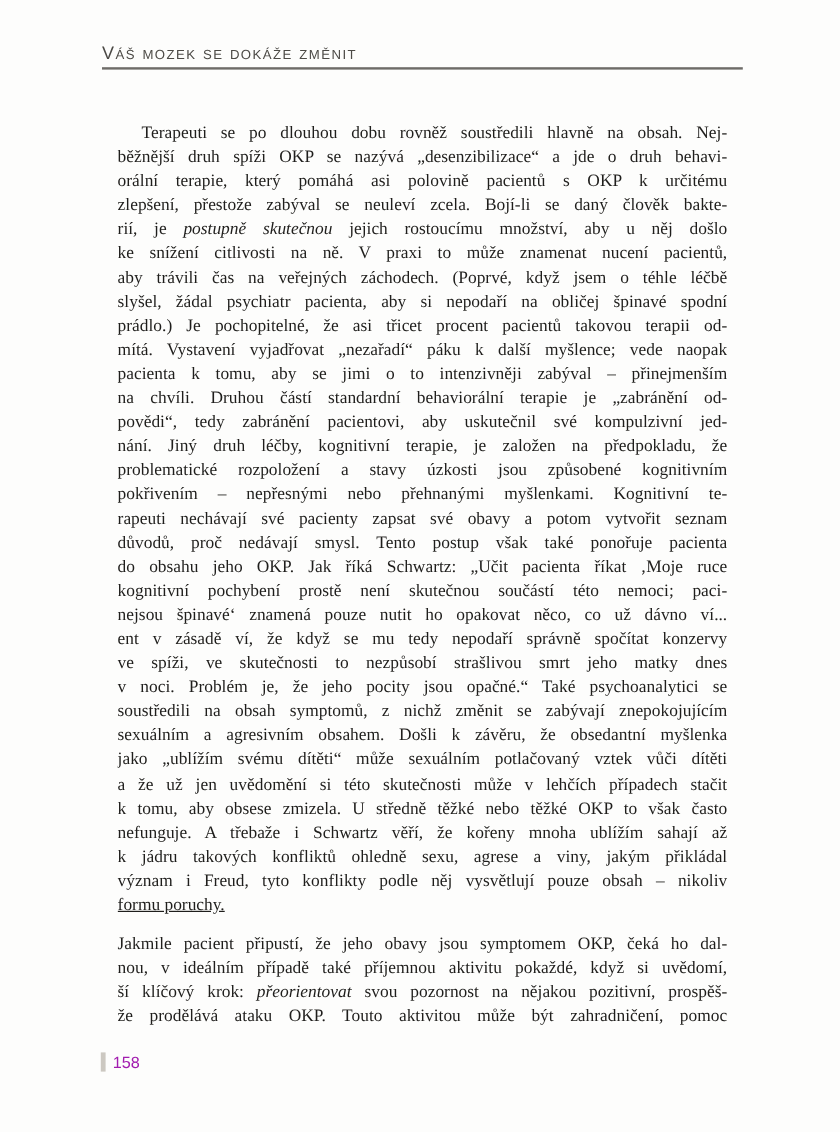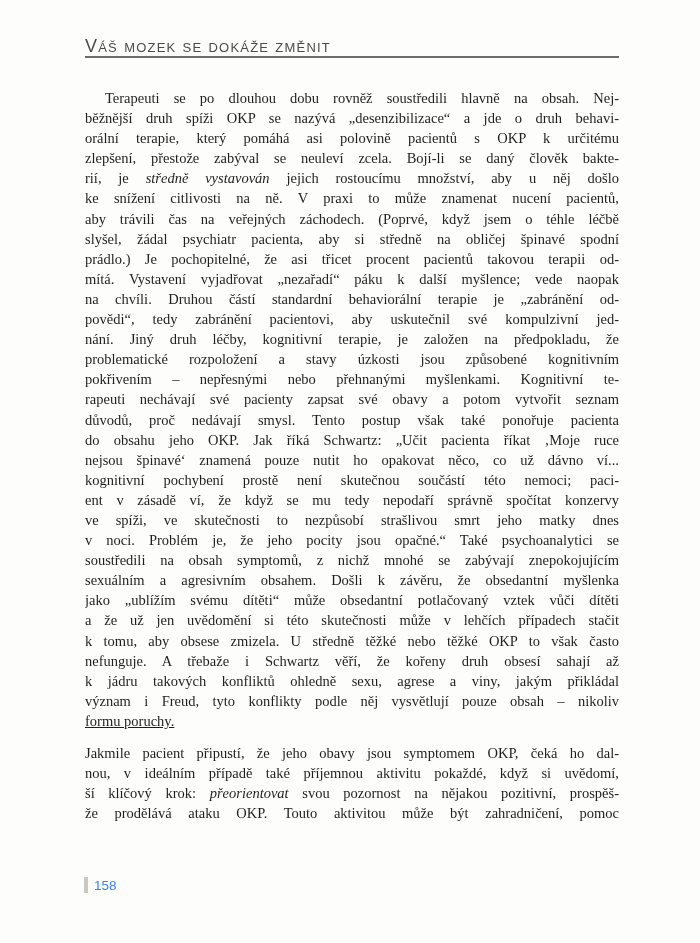--- a/index.html
+++ b/index.html
@@ -8,34 +8,34 @@
     background: #fdfdfc;
     position: relative;
     font-family: "Liberation Serif", "DejaVu Serif", serif;
     color: #1f1e1c;
     overflow: hidden;
   }
   .running-header {
     position: absolute; left: 85px; top: 36px; width: 534px;
     font-family: "Liberation Sans", "DejaVu Sans", sans-serif;
     font-variant: small-caps;
-    font-size: 18px;
+    font-size: 15px;
     letter-spacing: 1.2px;
     color: #4c4a46;
   }
   .header-rule {
     position: absolute; left: 85px; top: 56px; width: 534px; height: 2px;
     background: #6e6c68;
   }
   .text-block {
     position: absolute; left: 85px; top: 88px; width: 534px;
     font-size: 14.5px;
     line-height: 20.1px;
   }
-  .paragraph { margin: 0; }
+  .paragraph { margin: 13px; }
   .paragraph + .paragraph { margin-top: 12px; }
   .line {
     text-align: justify;
     text-align-last: justify;
     height: 20.1px;
     overflow: hidden;
     white-space: normal;
   }
   .line.last { text-align-last: left; text-decoration: underline; }
   .line.indent { text-indent: 20px; }
@@ -44,61 +44,62 @@
     position: absolute; left: 84px; top: 877px;
     display: flex; align-items: center; gap: 6px;
   }
   .footer-bar {
     display: inline-block; width: 4px; height: 16px;
     background: #ccc8c1;
   }
   .footer-number {
     font-family: "Liberation Sans", "DejaVu Sans", sans-serif;
     font-size: 13.5px;
-    color: #3b82f6;
+    color: #a21caf;
   }
 </style>
 </head>
 <body>
 
 <div class="running-header">Váš mozek se dokáže změnit</div>
 
 <div class="header-rule"></div>
 
 <div class="text-block" id="text-block">
     <div class="paragraph">
       <div class="line indent">Terapeuti se po dlouhou dobu rovněž soustředili hlavně na obsah. Nej-</div>
       <div class="line">běžnější druh spíži OKP se nazývá „desenzibilizace“ a jde o druh behavi-</div>
       <div class="line">orální terapie, který pomáhá asi polovině pacientů s OKP k určitému</div>
       <div class="line">zlepšení, přestože zabýval se neuleví zcela. Bojí-li se daný člověk bakte-</div>
-      <div class="line">rií, je <em>středně vystavován</em> jejich rostoucímu množství, aby u něj došlo</div>
+      <div class="line">rií, je <em>postupně skutečnou</em> jejich rostoucímu množství, aby u něj došlo</div>
       <div class="line">ke snížení citlivosti na ně. V praxi to může znamenat nucení pacientů,</div>
       <div class="line">aby trávili čas na veřejných záchodech. (Poprvé, když jsem o téhle léčbě</div>
-      <div class="line">slyšel, žádal psychiatr pacienta, aby si středně na obličej špinavé spodní</div>
+      <div class="line">slyšel, žádal psychiatr pacienta, aby si nepodaří na obličej špinavé spodní</div>
       <div class="line">prádlo.) Je pochopitelné, že asi třicet procent pacientů takovou terapii od-</div>
       <div class="line">mítá. Vystavení vyjadřovat „nezařadí“ páku k další myšlence; vede naopak</div>
+      <div class="line">pacienta k tomu, aby se jimi o to intenzivněji zabýval – přinejmenším</div>
       <div class="line">na chvíli. Druhou částí standardní behaviorální terapie je „zabránění od-</div>
       <div class="line">povědi“, tedy zabránění pacientovi, aby uskutečnil své kompulzivní jed-</div>
       <div class="line">nání. Jiný druh léčby, kognitivní terapie, je založen na předpokladu, že</div>
       <div class="line">problematické rozpoložení a stavy úzkosti jsou způsobené kognitivním</div>
       <div class="line">pokřivením – nepřesnými nebo přehnanými myšlenkami. Kognitivní te-</div>
       <div class="line">rapeuti nechávají své pacienty zapsat své obavy a potom vytvořit seznam</div>
       <div class="line">důvodů, proč nedávají smysl. Tento postup však také ponořuje pacienta</div>
       <div class="line">do obsahu jeho OKP. Jak říká Schwartz: „Učit pacienta říkat ‚Moje ruce</div>
+      <div class="line">kognitivní pochybení prostě není skutečnou součástí této nemoci; paci-</div>
       <div class="line">nejsou špinavé‘ znamená pouze nutit ho opakovat něco, co už dávno ví...</div>
-      <div class="line">kognitivní pochybení prostě není skutečnou součástí této nemoci; paci-</div>
       <div class="line">ent v zásadě ví, že když se mu tedy nepodaří správně spočítat konzervy</div>
       <div class="line">ve spíži, ve skutečnosti to nezpůsobí strašlivou smrt jeho matky dnes</div>
       <div class="line">v noci. Problém je, že jeho pocity jsou opačné.“ Také psychoanalytici se</div>
-      <div class="line">soustředili na obsah symptomů, z nichž mnohé se zabývají znepokojujícím</div>
+      <div class="line">soustředili na obsah symptomů, z nichž změnit se zabývají znepokojujícím</div>
       <div class="line">sexuálním a agresivním obsahem. Došli k závěru, že obsedantní myšlenka</div>
-      <div class="line">jako „ublížím svému dítěti“ může obsedantní potlačovaný vztek vůči dítěti</div>
+      <div class="line">jako „ublížím svému dítěti“ může sexuálním potlačovaný vztek vůči dítěti</div>
       <div class="line">a že už jen uvědomění si této skutečnosti může v lehčích případech stačit</div>
       <div class="line">k tomu, aby obsese zmizela. U středně těžké nebo těžké OKP to však často</div>
-      <div class="line">nefunguje. A třebaže i Schwartz věří, že kořeny druh obsesí sahají až</div>
+      <div class="line">nefunguje. A třebaže i Schwartz věří, že kořeny mnoha ublížím sahají až</div>
       <div class="line">k jádru takových konfliktů ohledně sexu, agrese a viny, jakým přikládal</div>
       <div class="line">význam i Freud, tyto konflikty podle něj vysvětlují pouze obsah – nikoliv</div>
       <div class="line last">formu poruchy.</div>
     </div>
     <div class="paragraph">
       <div class="line">Jakmile pacient připustí, že jeho obavy jsou symptomem OKP, čeká ho dal-</div>
       <div class="line">nou, v ideálním případě také příjemnou aktivitu pokaždé, když si uvědomí,</div>
       <div class="line">ší klíčový krok: <em>přeorientovat</em> svou pozornost na nějakou pozitivní, prospěš-</div>
       <div class="line">že prodělává ataku OKP. Touto aktivitou může být zahradničení, pomoc</div>
     </div>

